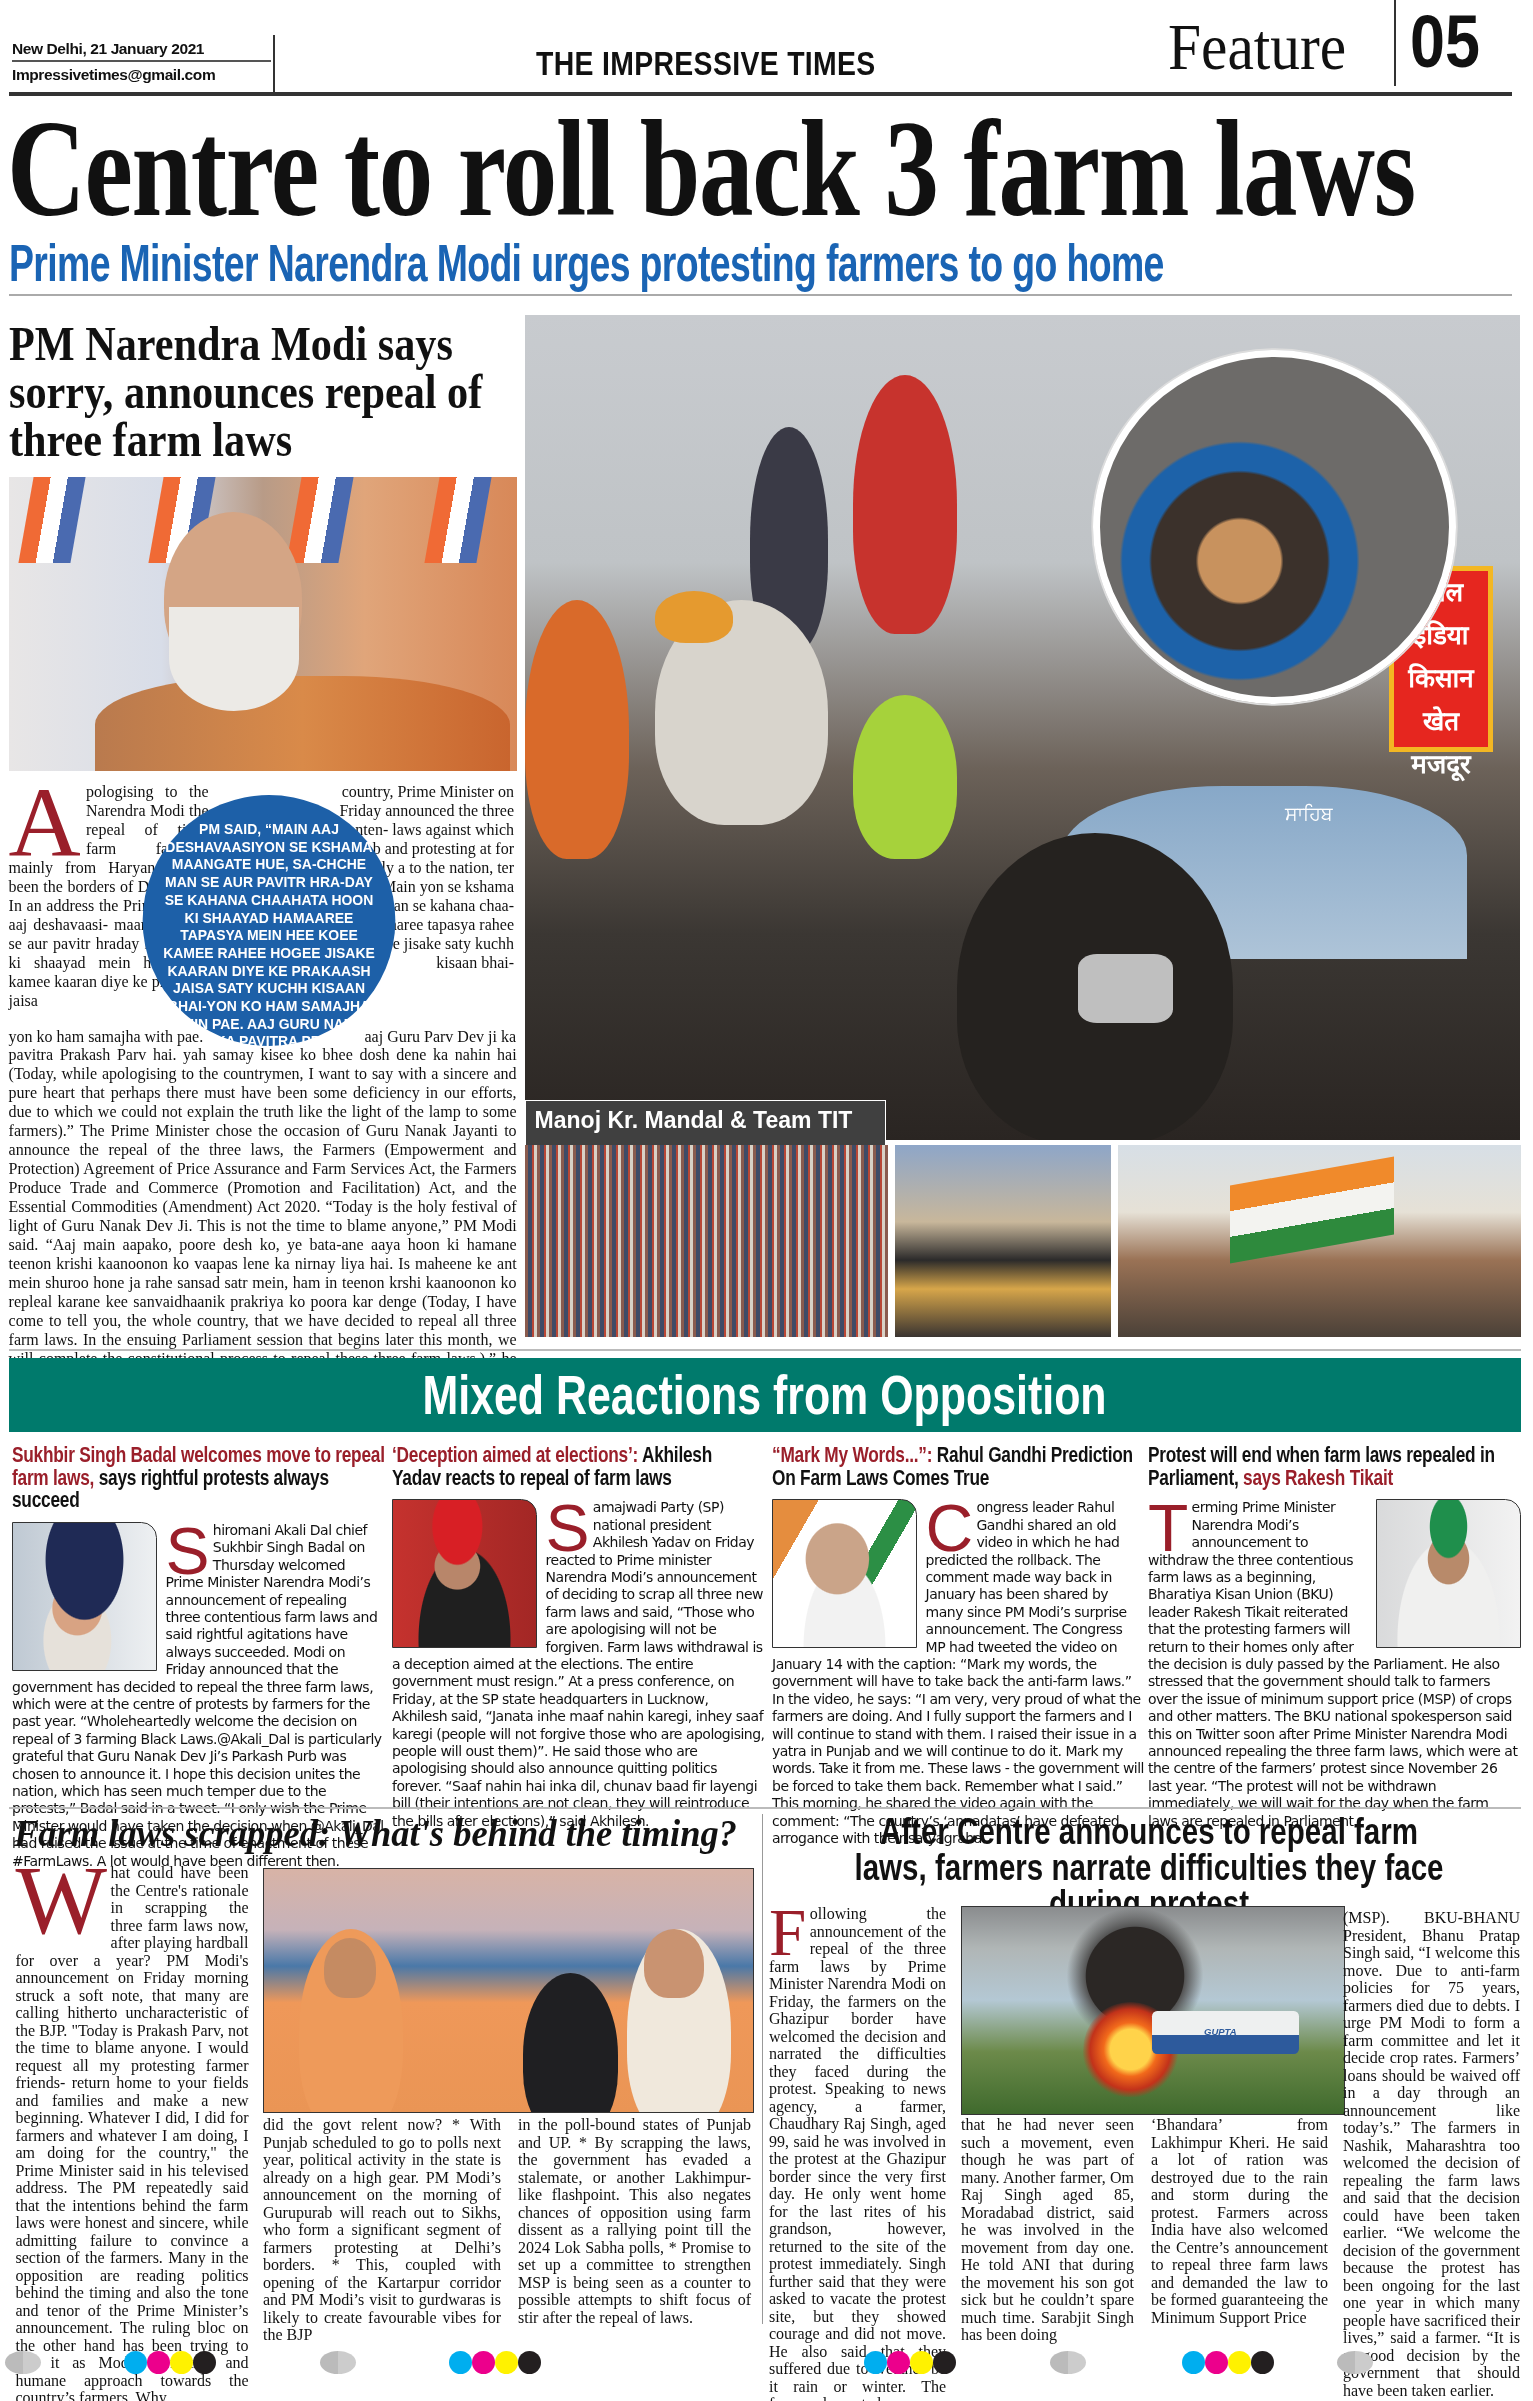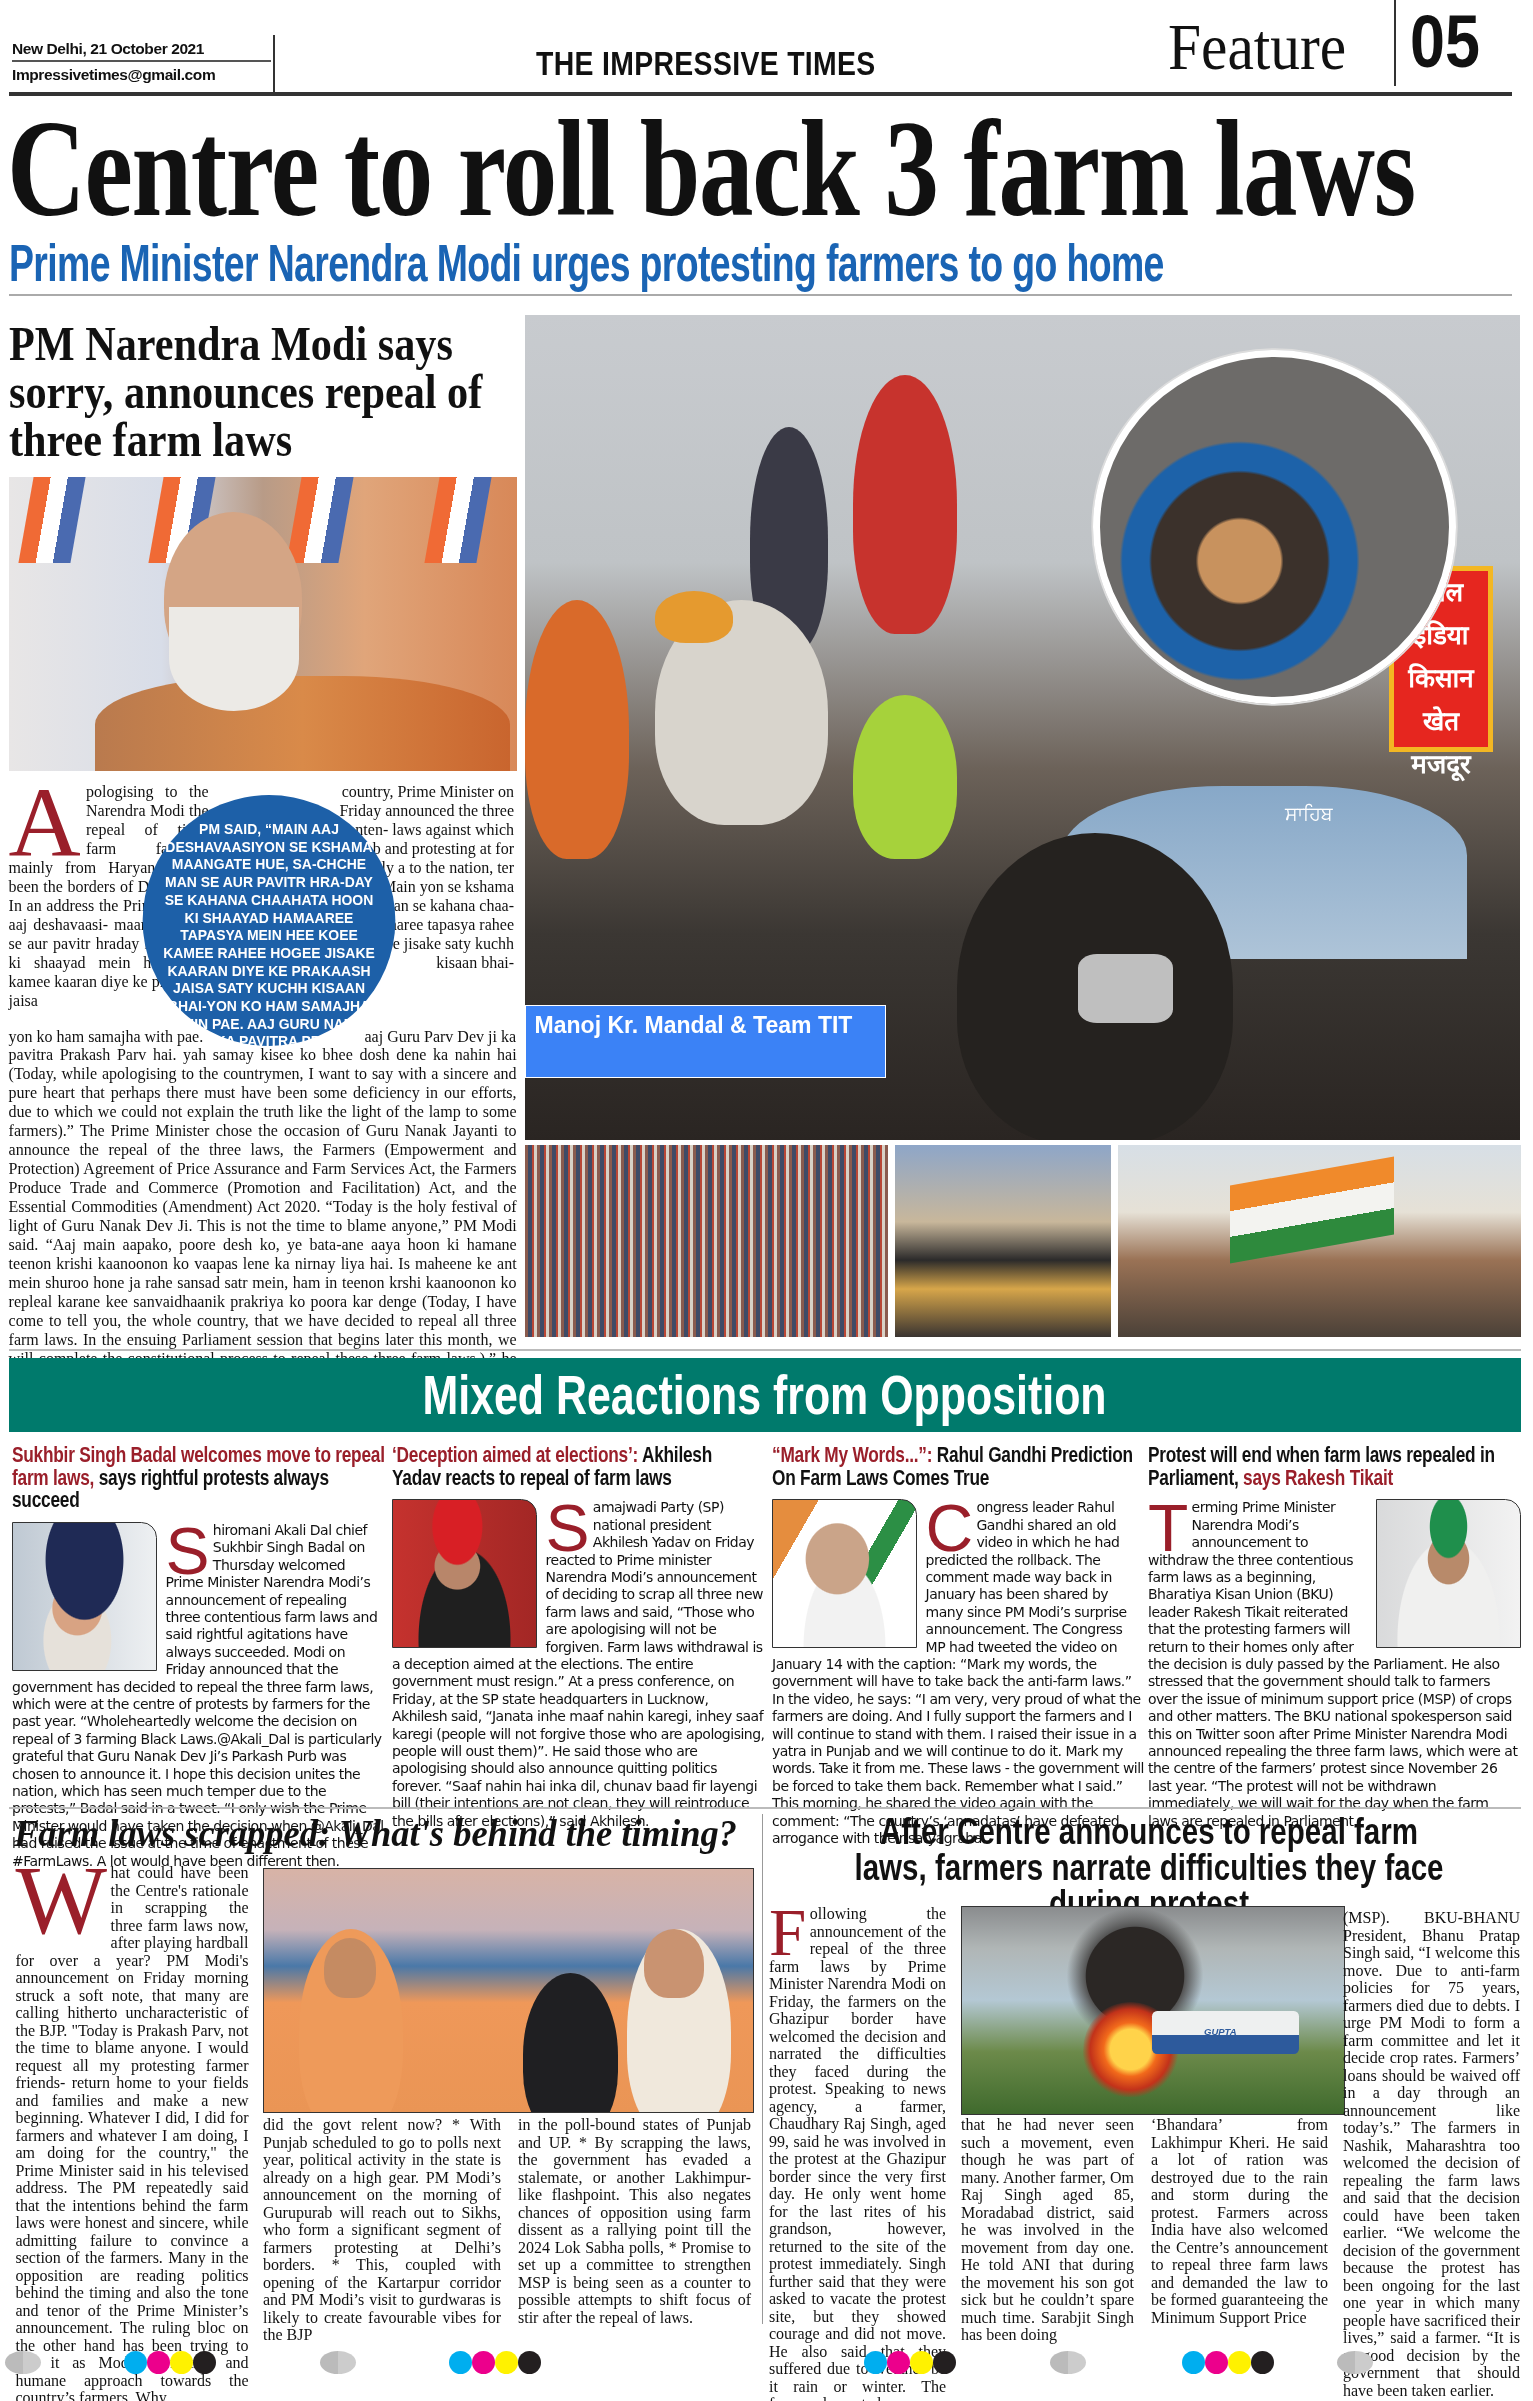--- a/index.html
+++ b/index.html
@@ -32,21 +32,21 @@
 .quote-circle{left:136px;top:795px;width:266px;height:251px;border-radius:50%;background:#1d60a8;color:#fff;font-family:"Liberation Sans",sans-serif;font-weight:bold;font-size:14.7px;line-height:17.7px;text-align:center;padding:26px 17.3px 0 17.3px;transform:scaleX(0.95)}
 .lead-bottom{left:8.6px;top:1045px;width:508px}
 
 .bigphoto{left:525px;top:315px;width:995px;height:825px;overflow:hidden;background:linear-gradient(180deg,#c8cbcf 0%,#bfc3c6 30%,#6c6259 55%,#3b3733 75%,#2a2522 100%)}
 .banner{position:absolute;left:0;top:35px;width:251px;height:164px;background:#f2f4f2;border:1.7px dashed #b9bfc5;font-size:19px;line-height:23px;color:#1e3f6e;padding:7px}
 .banner .g{color:#2e8a68;font-size:26px;text-align:center}
 .sign{position:absolute;left:864px;top:251px;width:104px;height:186px;background:#e6261f;border:5.2px solid #f3b723;color:#fff;font-weight:bold;font-size:26px;line-height:43px;text-align:center}
 .circlephoto{position:absolute;left:568px;top:35px;width:363px;height:354px;border-radius:50%;border:7px solid #fff;background:radial-gradient(circle at 40% 60%,#c8925e 0 14%,#3b312b 15% 30%,#1d62a9 31% 40%,#6d6b69 41% 100%);box-shadow:0 0 0 1.7px #ddd}
 .mosque{position:absolute;left:536px;top:471px;width:406px;height:173px;background:linear-gradient(180deg,#87a8c8,#aec4d8);border-radius:40% 40% 0 0}
 .person{position:absolute;border-radius:50% 50% 40% 40%}
-.credit{left:525px;top:1005px;width:361px;height:73px;background:#3b82f6;color:#fff;font-family:"Liberation Sans",sans-serif;font-weight:bold;border:1.7px solid #fff;padding:5.2px 8.6px;line-height:28.5px}
+.credit{left:525px;top:1100px;width:361px;height:73px;background:#404040;color:#fff;font-family:"Liberation Sans",sans-serif;font-weight:bold;border:1.7px solid #fff;padding:5.2px 8.6px;line-height:28.5px}
 .credit .l1{font-size:23px;display:block}
 .credit .l2{font-size:21px;display:block}
 .smallphoto{top:1145px;height:192px;overflow:hidden}
 .sp1{left:525px;width:363px;background:repeating-linear-gradient(90deg,#8a5b4e 0 3.5px,#3f4b66 3.5px 7px,#b84736 7px 9.5px,#d8d1c6 9.5px 12px)}
 .sp2{left:895px;width:216px;background:linear-gradient(180deg,#8ea6c8 0%,#c8b79b 40%,#2b2a2a 60%,#d7a64a 75%,#3a3431 100%)}
 .sp3{left:1118px;width:403px;background:linear-gradient(180deg,#d7dfe6 0%,#e6e1d6 35%,#9a7255 60%,#4b4138 100%)}
 .sp3 .flag{position:absolute;left:112px;top:26px;width:164px;height:78px;transform:skewY(-10deg);background:linear-gradient(180deg,#f08a2b 0 33%,#f3f3f0 33% 66%,#2e8a3d 66% 100%)}
 .sec-rule{left:8.6px;top:1349px;width:1512px;height:1.7px;background:#bbb}
 .mixed-bar{left:8.6px;top:1358px;width:1512px;height:74px;background:#007a6c;color:#fff;font-family:"Liberation Sans",sans-serif;font-weight:bold;font-size:55px;line-height:74px;text-align:center}
 .mixed-bar span{display:inline-block;transform:scaleX(0.78)}
@@ -84,21 +84,21 @@
 .drop-f{float:left;color:#9a1f2a;font-size:67px;line-height:54px;margin:0 3.5px -3.5px 0}
 
 .reg{top:2351px;display:flex;gap:0}
 .dot{width:23px;height:23px;border-radius:50%}
 .oval{width:36px;height:23px;border-radius:50%;background:linear-gradient(90deg,#bbb 0 50%,#ccc 50%)}
 </style>
 </head>
 <body>
 
 <div class="abs mast-left">
-  <div class="row first">New Delhi, 21 October 2021</div>
+  <div class="row first">New Delhi, 21 January 2021</div>
   <div class="row">Impressivetimes@gmail.com</div>
 </div>
 <div class="abs mast-vline"></div>
 <div class="abs mast-title">THE IMPRESSIVE TIMES</div>
 <div class="abs mast-feature">Feature</div>
 <div class="abs mast-vline2"></div>
 <div class="abs mast-page">05</div>
 <div class="abs mast-rule"></div>
 
 <h1 class="abs headline">Centre to roll back 3 farm laws</h1>

